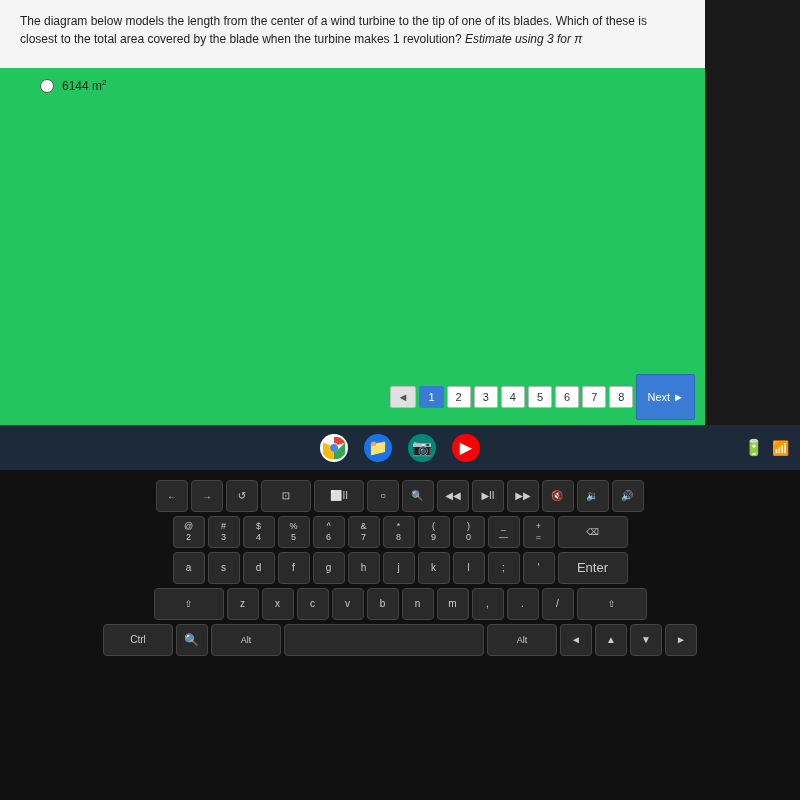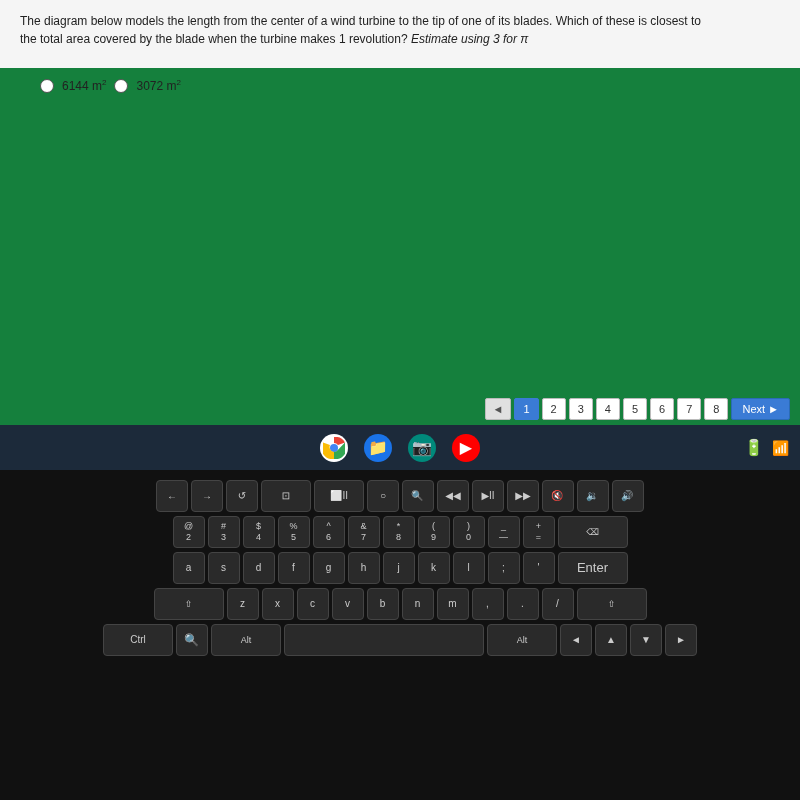--- a/index.html
+++ b/index.html
@@ -7,23 +7,23 @@
       width: 800px;
       height: 800px;
       background: #1a1a1a;
       font-family: Arial, sans-serif;
       overflow: hidden;
       position: relative;
     }
 
     
     .browser-content {
-      width: 800px;
+      width: 705px;
       height: 430px;
-      background: #15803d;
+      background: #22c55e;
       position: relative;
       overflow: hidden;
     }
 
     .question-container {
       padding: 12px 20px 10px 20px;
       background: #f5f5f5;
     }
 
     .question-text {
@@ -47,20 +47,21 @@
 
     .turbine-svg {
       width: 160px;
       height: 160px;
     }
 
     
     .answer-choices {
       margin: 10px 40px;
       display: flex;
+      flex-direction: column;
       gap: 8px;
     }
 
     .answer-choice {
       display: flex;
       align-items: center;
       gap: 8px;
       font-size: 12px;
       color: #222;
       cursor: pointer;
@@ -111,21 +112,21 @@
       background: #3a7bd5;
       color: white;
       border-color: #3a7bd5;
     }
 
     .next-btn {
       background: #3a7bd5;
       color: white;
       border: 1px solid #2a6bb5;
       font-size: 11px;
-      padding: 4px 10px;
+      padding: 16px 10px;
       cursor: pointer;
       border-radius: 2px;
     }
 
     
     .taskbar {
       position: absolute;
       bottom: 330px;
       left: 0;
       width: 800px;
@@ -205,24 +206,20 @@
     <p class="question-text">
       <span>The diagram below models the length from the center of a wind turbine to the tip of one of its blades.  Which of these is closest to the total area covered</span>&nbsp;<span>by the blade when the turbine makes 1 revolution?</span>&nbsp;<em><span>Estimate using 3 for π</span></em>
     </p>
   </div>
 
 
   <div class="answer-choices">
     <div class="answer-choice">
       <div class="radio-circle"></div>
       <span>6144 m<sup>2</sup></span>
-    </div>
-    <div class="answer-choice">
-      <div class="radio-circle"></div>
-      <span>3072 m<sup>2</sup></span>
     </div>
   </div>
 
   <div class="pagination-bar">
     <button class="page-nav-btn">◄</button>
     <button class="page-btn active">1</button>
     <button class="page-btn">2</button>
     <button class="page-btn">3</button>
     <button class="page-btn">4</button>
     <button class="page-btn">5</button>

